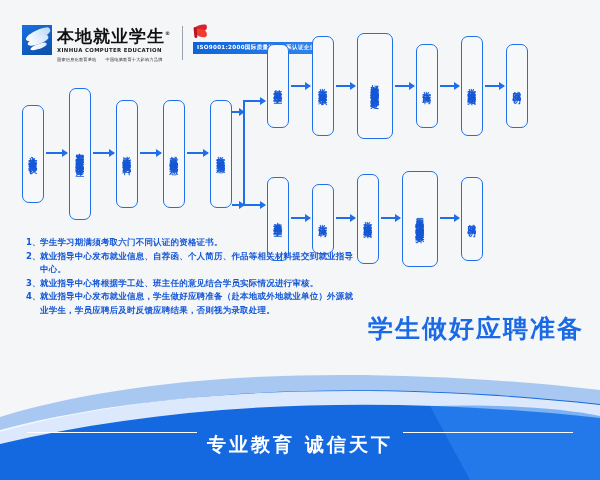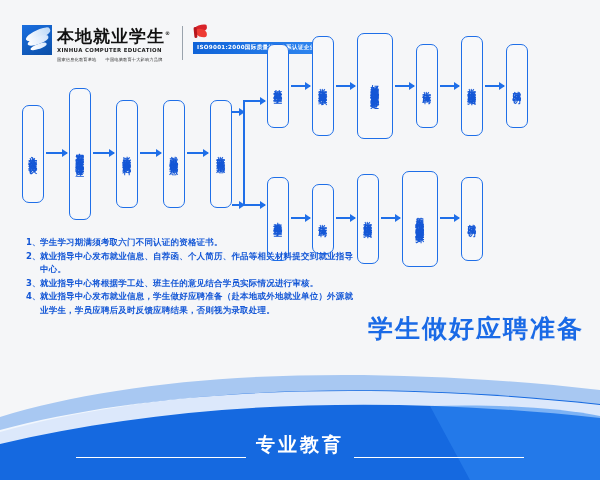--- a/index.html
+++ b/index.html
@@ -85,21 +85,21 @@
     font-size:25px;font-weight:bold;color:#1a6ae6;letter-spacing:2px;
     white-space:nowrap;
   }
 
   
   .wave{position:absolute;left:0;bottom:0;width:600px;height:120px;}
 
   
   .slogan{
     position:absolute;left:0;bottom:22px;width:600px;
-    display:flex;align-items:flex-end;justify-content:center;gap:10px;
+    display:flex;align-items:flex-start;justify-content:center;gap:10px;
   }
   .slogan .ln{height:1px;background:#ffffff;width:170px;flex:none;}
   .slogan .tx{
     color:#ffffff;font-size:19px;font-weight:bold;letter-spacing:3px;white-space:nowrap;
   }
 </style>
 </head>
 <body>
 
 <div id="poster">
@@ -221,16 +221,17 @@
     <path d="M0,60 C120,18 330,4 600,34 L600,0 L0,0 Z" fill="#f5f6f8"></path>
     <path d="M0,57 C140,14 350,2 600,30 L600,52 C340,26 150,38 0,78 Z" fill="#a8c8f2"></path>
     <path d="M0,72 C150,30 360,18 600,44 L600,120 L0,120 Z" fill="#1569e0"></path>
     <path d="M0,70 C150,30 360,19 600,45 L600,58 C370,33 170,44 0,84 Z" fill="#ffffff" opacity="0.85"></path>
     <path d="M430,46 C500,44 560,48 600,56 L600,120 L470,120 Z" fill="#2f86f0" opacity="0.55"></path>
   </svg>
 
   <div class="slogan">
     <span class="ln"></span>
     <span class="tx">专业教育</span>
+    <span class="tx">诚信天下</span>
     <span class="ln"></span>
   </div>
 
 </div>
 
 </body></html>

